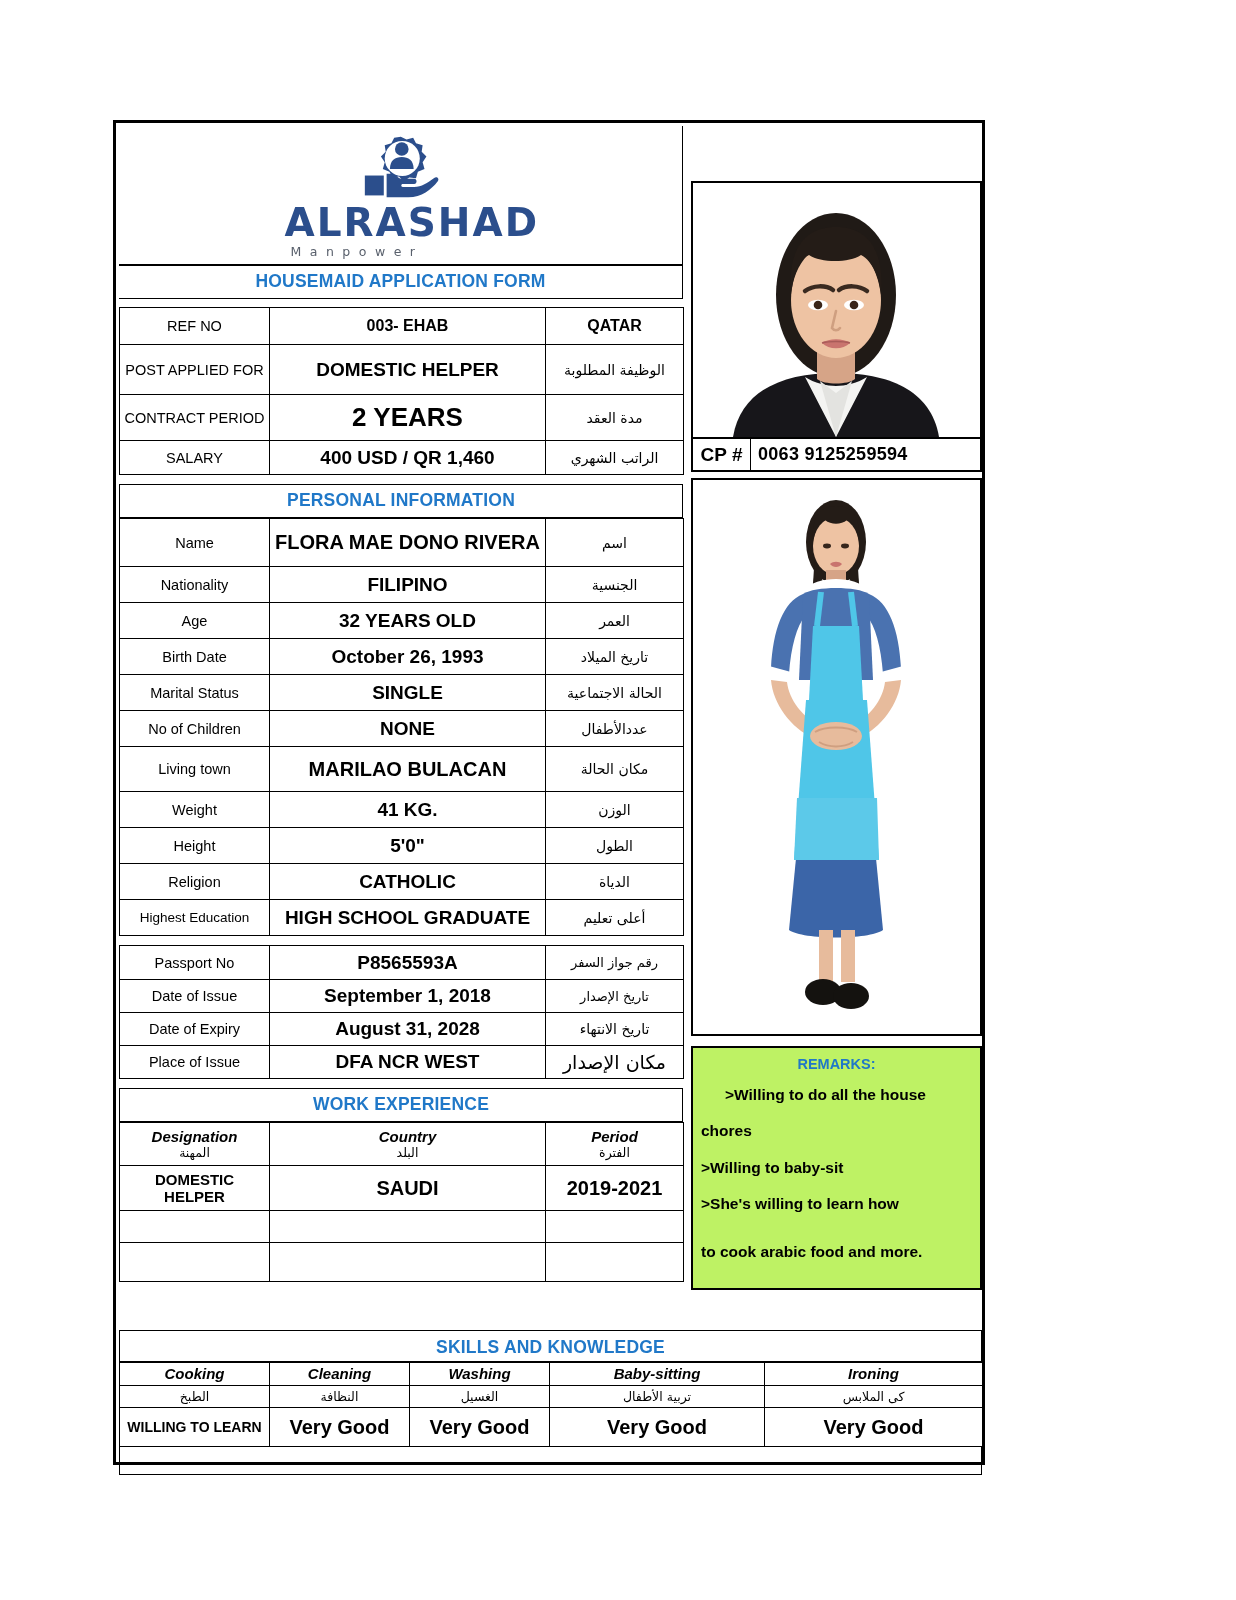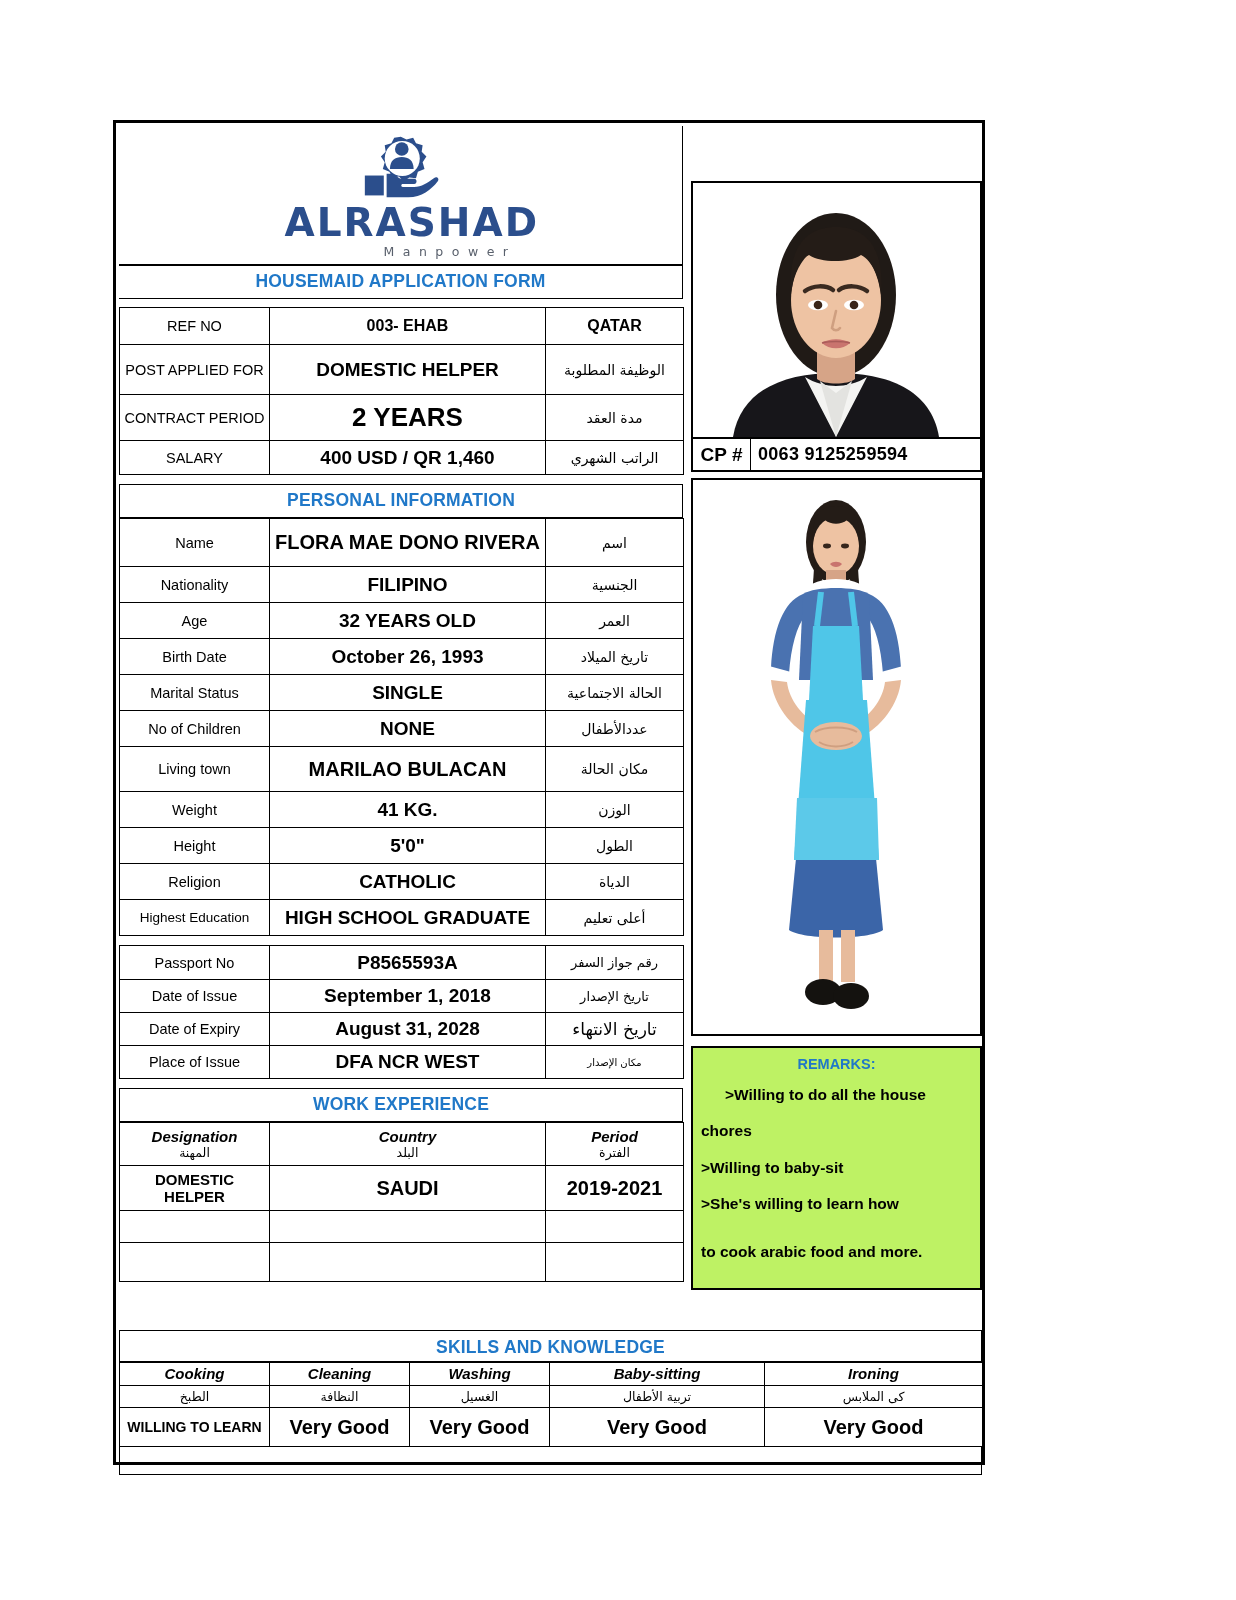--- a/index.html
+++ b/index.html
@@ -89,21 +89,21 @@
     height: 139px;
     border: 1.5px solid #000;
     border-top: none;
     border-left: none;
     box-sizing: border-box;
     display: flex;
     align-items: center;
     justify-content: center;
     background: #fff;
   }
-  #logo { width: 232px; text-align: right; }
+  #logo { width: 232px; text-align: left; }
   #logo-mark { height: 72px; display: block; margin: 0 auto; }
   #logo-word {
     font-family: "DejaVu Sans", sans-serif;
     font-weight: bold;
     font-size: 39px;
     color: #2B4E8C;
     letter-spacing: 2px;
     line-height: 0.95;
     margin-top: 1px;
   }
@@ -352,26 +352,26 @@
           <td class="ar" style="font-size:13px">رقم جواز السفر</td>
         </tr>
         <tr>
           <td class="lbl" style="height:32px">Date of Issue</td>
           <td class="val" style="font-size:19px">September 1, 2018</td>
           <td class="ar" style="font-size:13px">تاريخ الإصدار</td>
         </tr>
         <tr>
           <td class="lbl" style="height:32px">Date of Expiry</td>
           <td class="val" style="font-size:19px">August 31, 2028</td>
-          <td class="ar" style="font-size:17px">تاريخ الانتهاء</td>
+          <td class="ar" style="font-size:14px">تاريخ الانتهاء</td>
         </tr>
         <tr>
           <td class="lbl" style="height:32px">Place of Issue</td>
           <td class="val" style="font-size:19px">DFA NCR WEST</td>
-          <td class="ar" style="font-size:10px">مكان الإصدار</td>
+          <td class="ar" style="font-size:19px">مكان الإصدار</td>
         </tr>
       </tbody>
     </table>
 
     <div class="gap2"></div>
 
     <div class="banner">WORK EXPERIENCE</div>
     <table class="tbl" id="work-table">
       <colgroup>
           <col style="width:150px">

